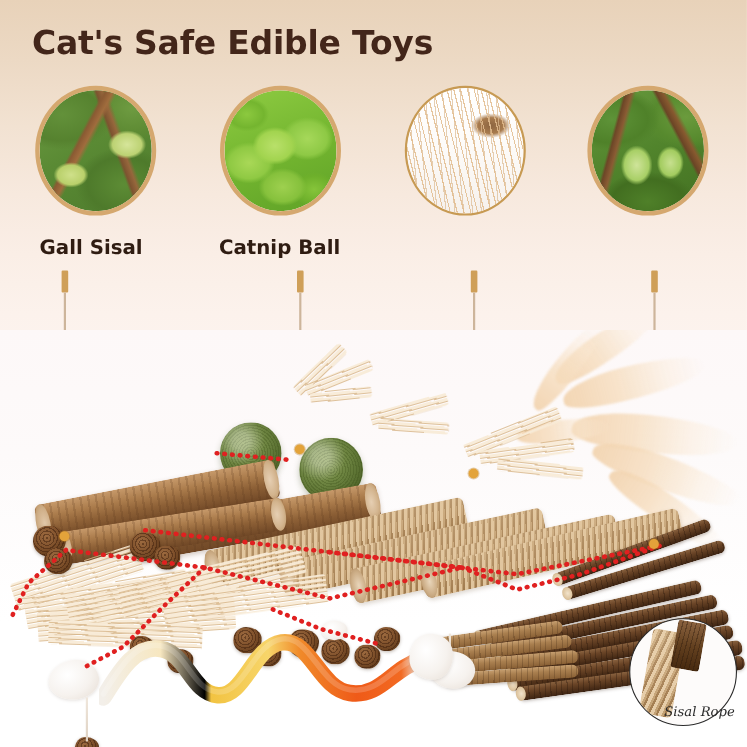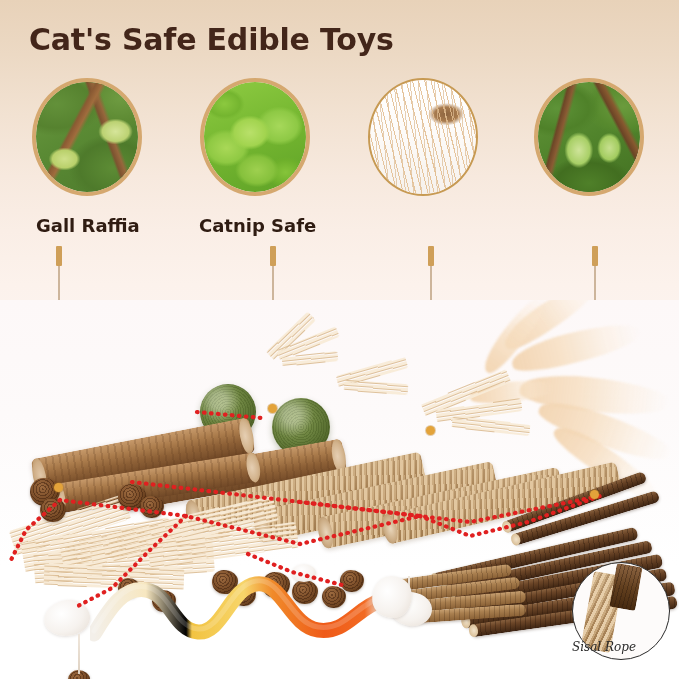--- a/index.html
+++ b/index.html
@@ -239,30 +239,30 @@
 
 <div id="page">
 
   <div class="title">Cat's Safe Edible Toys</div>
 
   <div class="circle ring-thick" style="left:32px;top:78px;">
     <div class="circ-inner">
       <div class="art-gall"></div>
     </div>
   </div>
-  <div class="lbl" style="left:36px;">Gall Raffia</div>
+  <div class="lbl" style="left:36px;">Gall Sisal</div>
   <div class="tick" style="left:56px;top:246px;height:20px;"></div>
   <div class="leader" style="left:58px;top:266px;height:222px;"></div>
 
   <div class="circle ring-thick" style="left:200px;top:78px;">
     <div class="circ-inner">
       <div class="art-catnip"></div>
     </div>
   </div>
-  <div class="lbl" style="left:199px;">Catnip Safe</div>
+  <div class="lbl" style="left:199px;">Catnip Ball</div>
   <div class="tick" style="left:270px;top:246px;height:20px;"></div>
   <div class="leader" style="left:272px;top:266px;height:143px;"></div>
 
   <div class="circle ring-thin" style="left:368px;top:78px;">
     <div class="circ-inner">
       <div class="art-raffia"></div>
     </div>
   </div>
   <div class="tick" style="left:428px;top:246px;height:20px;"></div>
   <div class="leader" style="left:430px;top:266px;height:165px;"></div>
@@ -438,17 +438,17 @@
              background:repeating-linear-gradient(105deg,
                rgba(150,112,68,.6) 0 2px,
                rgba(231,206,170,.98) 2px 5px,
                rgba(200,168,124,.75) 5px 7px),
              linear-gradient(180deg,#e7d0ae 0%,#d1b089 50%,#b28c5d 100%);border-radius:4px;"></div>
         <div style="position:absolute;left:40px;top:2px;width:26px;height:44px;transform:rotate(10deg);
              background:repeating-linear-gradient(95deg, rgba(45,26,12,.4) 0 1px, rgba(255,255,255,0) 1px 4px),
              linear-gradient(180deg,#8b6340 0%,#63401f 50%,#46290f 100%);border-radius:3px;"></div>
       </div>
     </div>
-    <div style="position:absolute;left:572px;top:340px;width:96px;text-align:left;font-size:12px;color:#2a2a2a;font-family:'DejaVu Serif','Liberation Serif',serif;font-style:italic;">Sisal Rope</div>
+    <div style="position:absolute;left:572px;top:340px;width:96px;text-align:right;font-size:12px;color:#2a2a2a;font-family:'DejaVu Serif','Liberation Serif',serif;font-style:italic;">Sisal Rope</div>
 
   </div>
 
 </div>
 
 </body></html>

